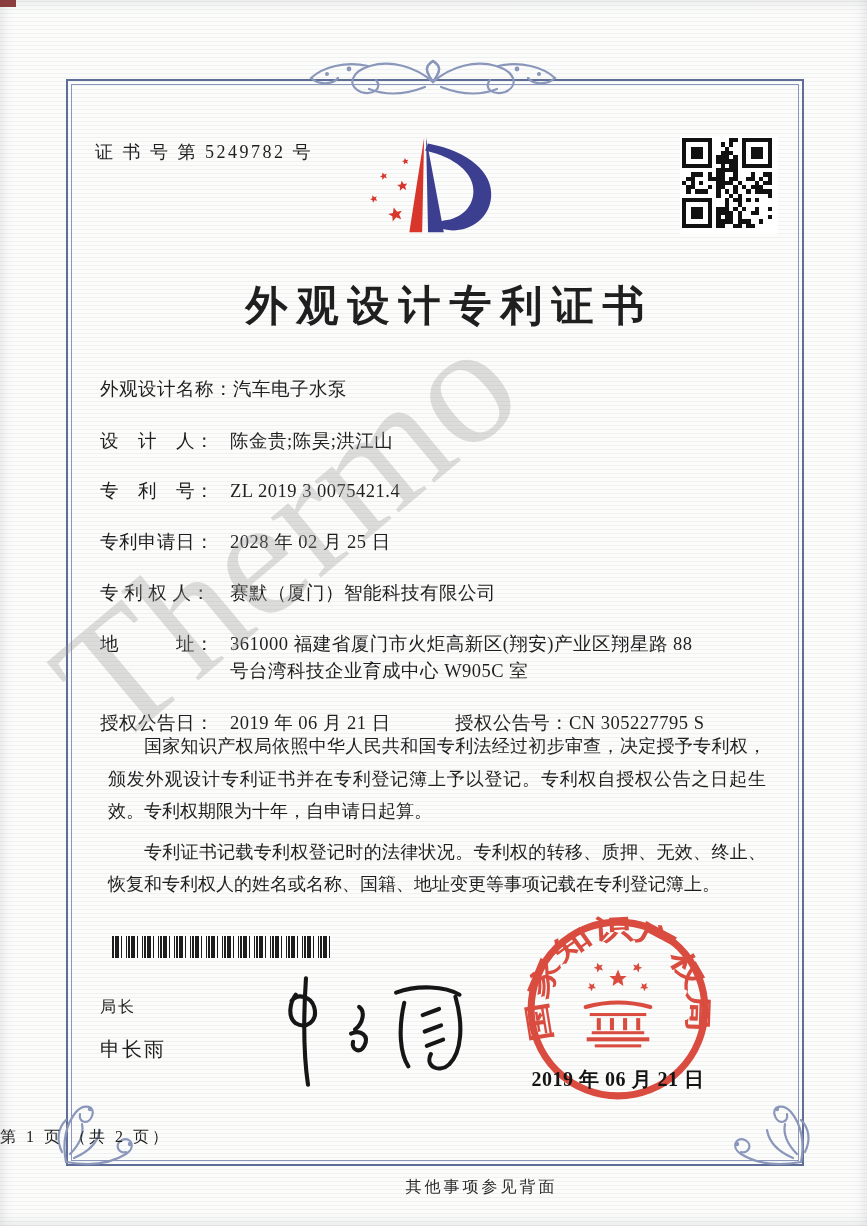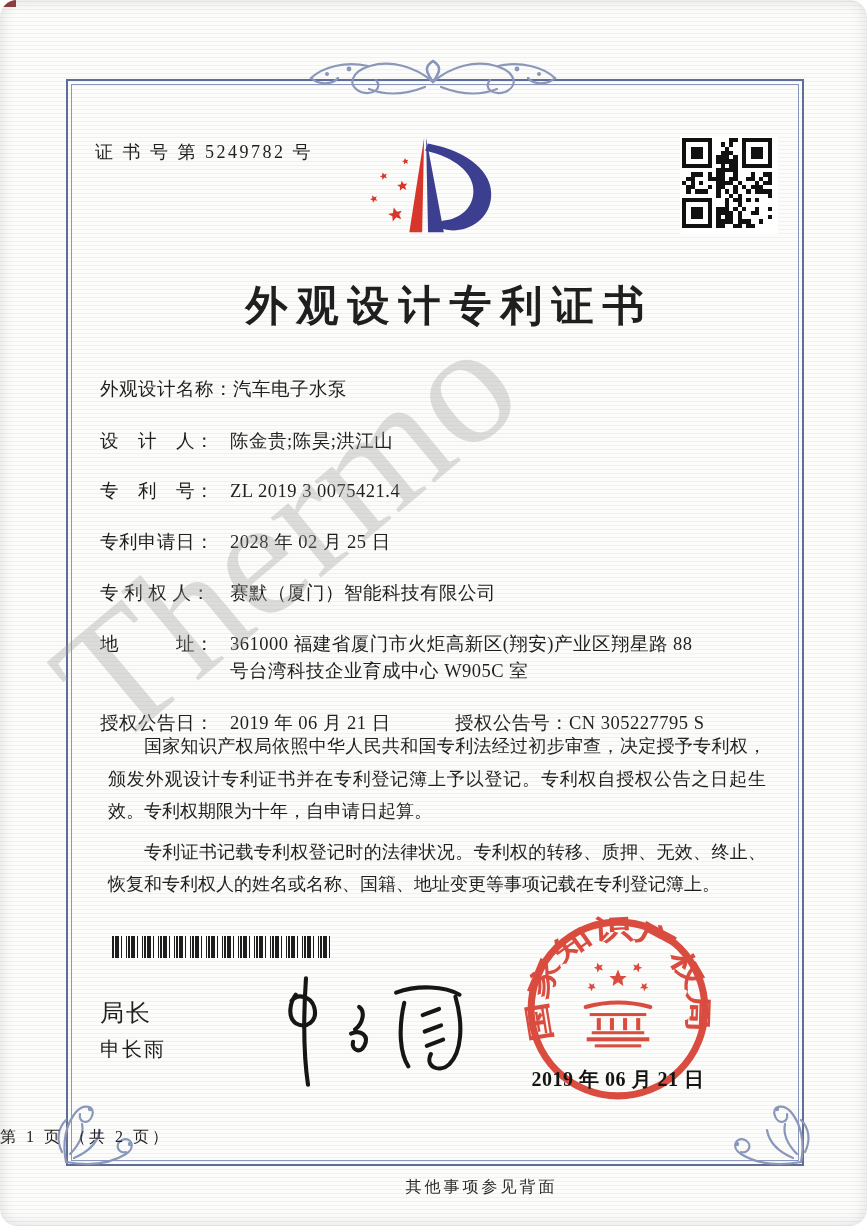--- a/index.html
+++ b/index.html
@@ -4,21 +4,20 @@
 <style>
   html,body{margin:0;padding:0;background:#ffffff;}
   .page{
     position:relative;width:867px;height:1226px;margin:0 auto;overflow:hidden;
     background:
       repeating-linear-gradient(0deg, rgba(150,165,195,0.13) 0 1px, rgba(255,255,255,0) 1px 4px),
       linear-gradient(#fcfcfa,#fcfcfa);
     box-shadow: inset 0 0 14px rgba(60,70,90,0.18);
     font-family:"Liberation Serif","DejaVu Serif",serif;
     color:var(--text,#1f1f1f);
-    border-radius:17px;
   }
   .artifact{position:absolute;left:0;top:0;width:16px;height:7px;background:#7a2020;opacity:.85;}
 
   
   .frame{position:absolute;left:66px;top:79px;width:734px;height:1083px;
          border:2px solid var(--frame-blue,#5f6e96);}
   .frame-inner{position:absolute;inset:3px;border:1px solid var(--frame-blue-light,#9aa6c4);}
   .ornament-top{position:absolute;left:293px;top:54px;width:280px;height:50px;}
   .corner{position:absolute;width:100px;height:80px;}
   .corner.bl{left:40px;top:1092px;}
@@ -43,21 +42,21 @@
   .gl2{display:inline-block;margin-left:30px;}
 
   
   .paragraphs{position:absolute;left:100px;top:722px;width:674px;}
   .paragraphs p{margin:8px;font-size:18px;line-height:32.5px;text-indent:2em;text-align:justify;}
 
   
   .barcode{position:absolute;left:112px;top:936px;width:218px;height:22px;
     background:repeating-linear-gradient(90deg,#1d1d1d 0 2px,#fdfdfd 2px 3px,#1d1d1d 3px 7px,
       #fdfdfd 7px 9px,#1d1d1d 9px 10px,#fdfdfd 10px 14px,#1d1d1d 14px 15px,#fdfdfd 15px 16px);}
-  .director-title{position:absolute;left:100px;top:997px;font-size:24px;letter-spacing:2px;}
+  .director-title{position:absolute;left:100px;top:997px;font-size:16px;letter-spacing:2px;}
   .director-name{position:absolute;left:100px;top:1036px;font-size:20px;letter-spacing:2px;}
   .signature{position:absolute;left:265px;top:972px;width:215px;height:118px;}
   .signature path{fill:none;stroke:#161616;stroke-width:4;stroke-linecap:round;stroke-linejoin:round;}
   .seal{position:absolute;left:519px;top:910px;width:198px;height:198px;opacity:.9;}
   .seal-date{position:absolute;left:513px;top:1066px;width:210px;text-align:center;
              font-size:20px;font-weight:600;letter-spacing:.5px;color:#141414;z-index:5;}
   .page-num{position:absolute;left:0;top:1127px;width:100%;text-align:left;
             font-size:16px;letter-spacing:3px;}
   .back-note{position:absolute;left:0;top:1177px;width:100%;text-align:center;
              font-size:16px;letter-spacing:3px;color:#2c2c2c;padding-left:48px;}

